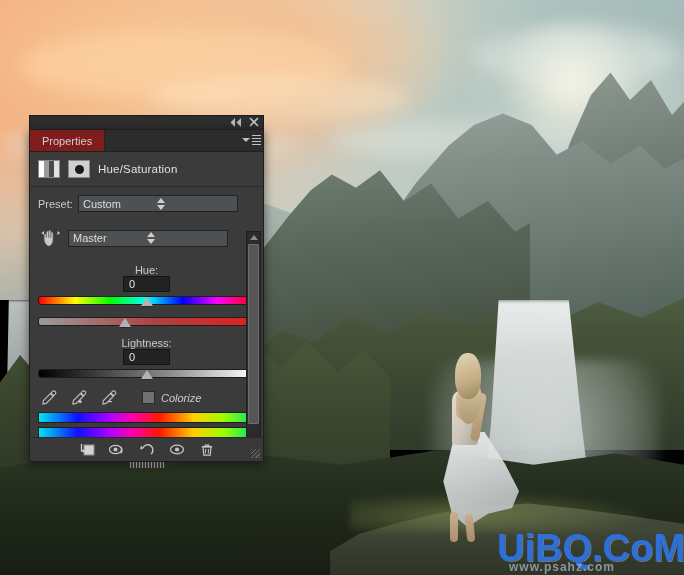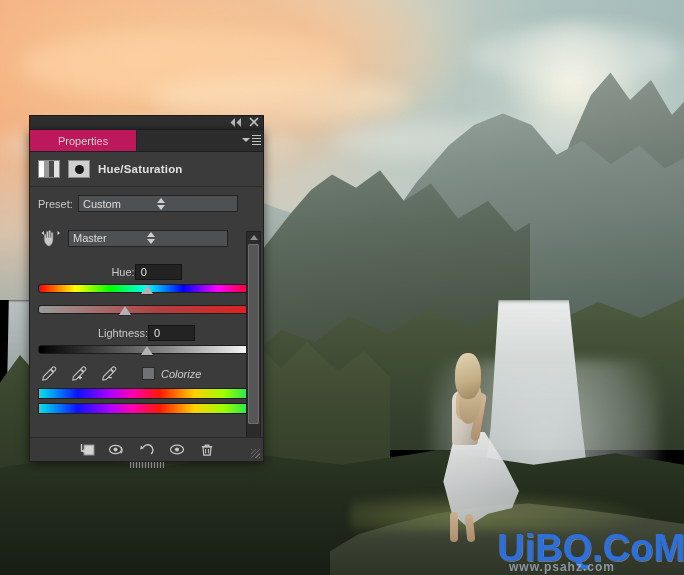--- a/index.html
+++ b/index.html
@@ -116,54 +116,54 @@
     background:#3b3b3b;border:1px solid #1e1e1e;
     box-shadow:0 2px 10px rgba(0,0,0,.55);font-size:11px;color:#c8c8c8;}
 
   .panel-topbar{position:absolute;left:29px;top:115px;width:233px;height:15px;
     background:#2e2e2e;border:1px solid #1c1c1c;border-bottom:none;}
   .topbar-btns{position:absolute;right:4px;top:1px;display:flex;gap:7px;align-items:center;}
   .tb-ic{color:#b9b9b9;font-size:10px;line-height:11px;cursor:pointer;}
 
   .tabrow{height:21px;background:#2c2c2c;border-bottom:1px solid #1f1f1f;
     display:flex;align-items:stretch;position:relative;}
-  .tab{background:#be185d;color:#cfcfcf;font-size:11px;padding:0 28px;
+  .tab{background:#7f1d1d;color:#cfcfcf;font-size:11px;padding:0 12px;
     display:flex;align-items:center;border-right:1px solid #252525;}
   .tabfill{flex:1;background:#2c2c2c;}
   .menu-ic{position:absolute;right:5px;top:4px;width:16px;height:12px;display:flex;align-items:center;gap:2px;cursor:pointer;}
   .menu-tri{width:0;height:0;border-left:4px solid transparent;border-right:4px solid transparent;border-top:4px solid #c0c0c0;}
   .menu-lines{display:flex;flex-direction:column;gap:2px;}
   .menu-lines i{display:block;width:9px;height:1px;background:#c0c0c0;}
 
   .titlerow{height:34px;display:flex;align-items:center;gap:8px;padding:0 8px;
     border-bottom:1px solid #2b2b2b;background:#3b3b3b;}
   .adj-thumb{width:20px;height:16px;background:#d8d8d8;border:1px solid #888;
     position:relative;display:flex;}
   .adj-thumb i{display:block;height:100%;}
   .mask-thumb{width:20px;height:16px;background:#d0d0d0;border:1px solid #8a8a8a;
     display:flex;align-items:center;justify-content:center;}
   .mask-dot{width:9px;height:9px;border-radius:50%;background:#1a1a1a;}
-  .panel-title{font-size:11.5px;color:#e0e0e0;font-weight:bold;letter-spacing:.2px;}
+  .panel-title{font-size:11.5px;color:#e0e0e0;font-weight:normal;letter-spacing:.2px;}
 
   .body{position:relative;padding:8px 8px 0 8px;height:262px;box-sizing:border-box;}
 
   .row{display:flex;align-items:center;margin-bottom:16px;}
   .lbl{font-size:11px;color:#cacaca;}
   .lbl-preset{width:40px;}
   .select{height:17px;background:#4e5153;border:1px solid #232323;color:#dcdcdc;
     font-size:11px;display:flex;align-items:center;padding:0 4px;position:relative;box-sizing:border-box;}
   .select span{flex:1;}
   .stepper{display:flex;flex-direction:column;gap:2px;margin-right:2px;}
   .stepper i{width:0;height:0;border-left:4px solid transparent;border-right:4px solid transparent;}
   .stepper i.up{border-bottom:5px solid #cfcfcf;}
   .stepper i.dn{border-top:5px solid #cfcfcf;}
 
   .handtool{width:26px;height:20px;display:flex;align-items:center;justify-content:center;margin-right:4px;}
 
-  .slrow{display:flex;align-items:center;justify-content:center;margin-bottom:2px;}
+  .slrow{display:flex;align-items:center;justify-content:flex-start;margin-bottom:2px;flex-direction:column;}
   .numbox{width:47px;height:16px;background:#232323;border:1px solid #151515;
     color:#e2e2e2;font-size:11px;display:flex;align-items:center;padding-left:5px;box-sizing:border-box;}
 
   .slider{position:relative;height:9px;margin:3px 0 12px 0;}
   .track{position:absolute;left:0;right:0;top:1px;height:7px;border-radius:3px;border:1px solid #1d1d1d;}
   .track.hue{background:linear-gradient(90deg,#ff0000,#ffff00 17%,#00ff00 33%,#00ffff 50%,#0000ff 67%,#ff00ff 83%,#ff0000 100%);}
   .track.sat{background:linear-gradient(90deg,#9a9a9a,#b04040 55%,#e02020 100%);}
   .track.lgt{background:linear-gradient(90deg,#000000,#8a8a8a 60%,#ffffff 100%);}
   .thumb{position:absolute;top:2px;width:0;height:0;
     border-left:6px solid transparent;border-right:6px solid transparent;

